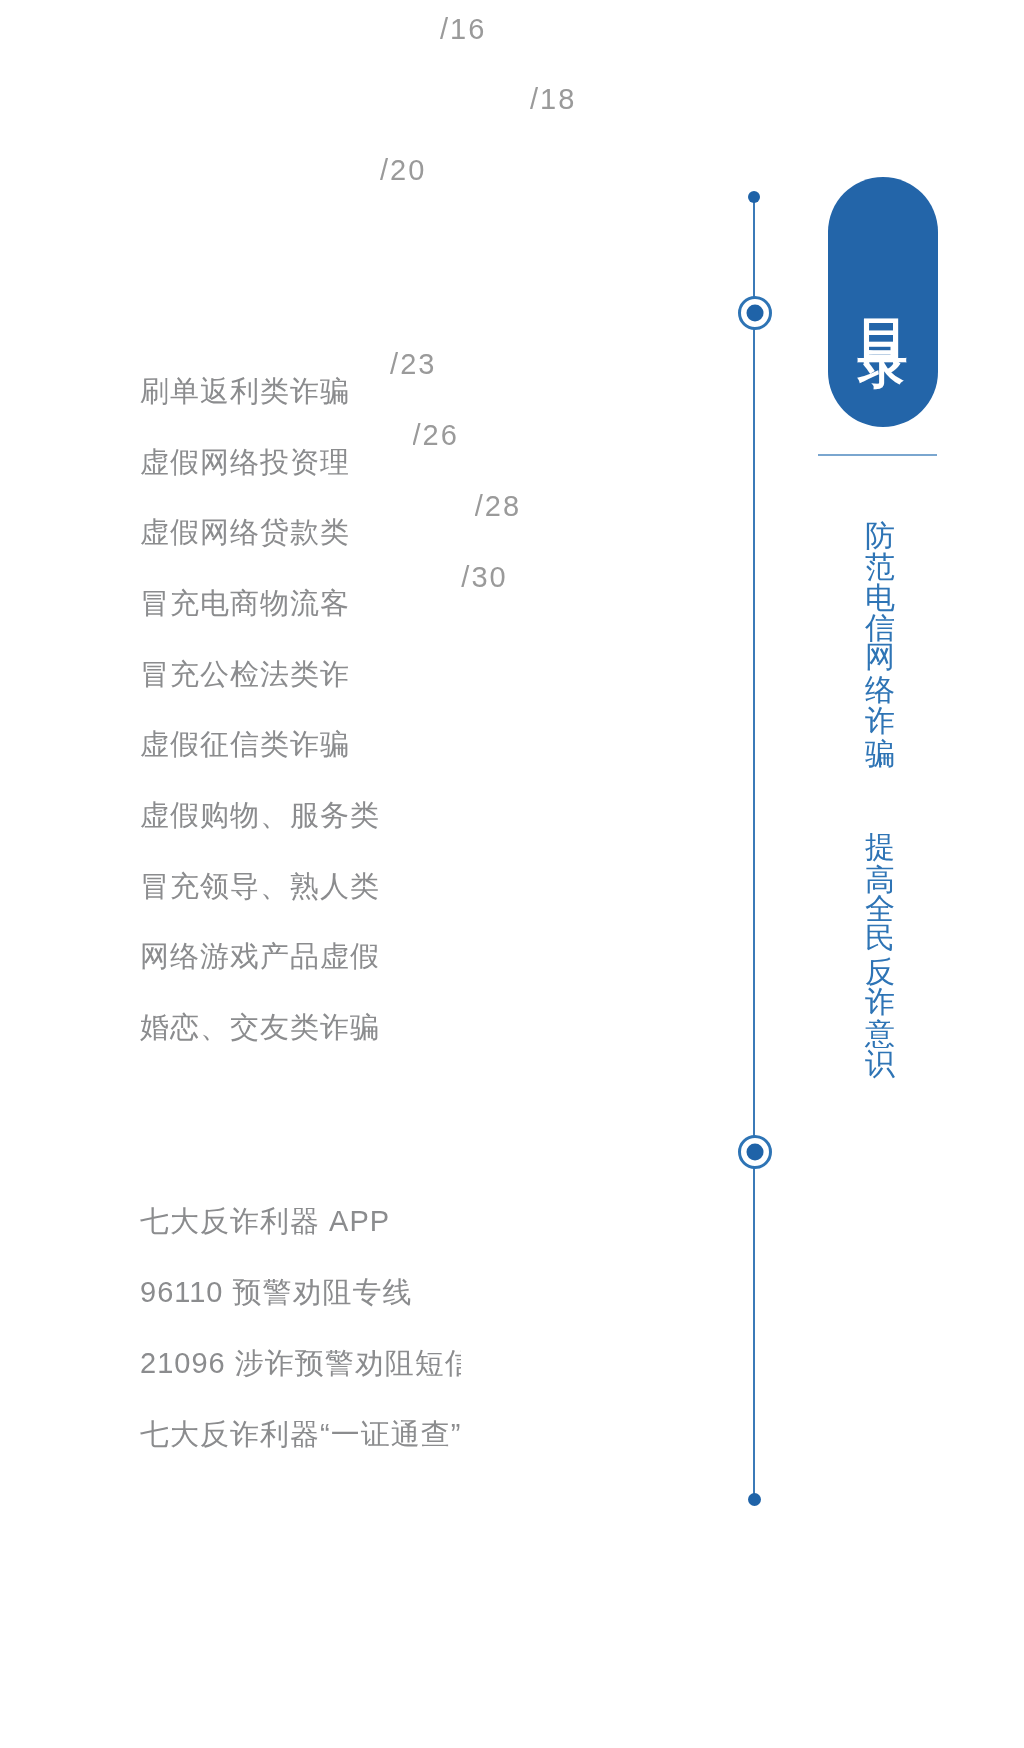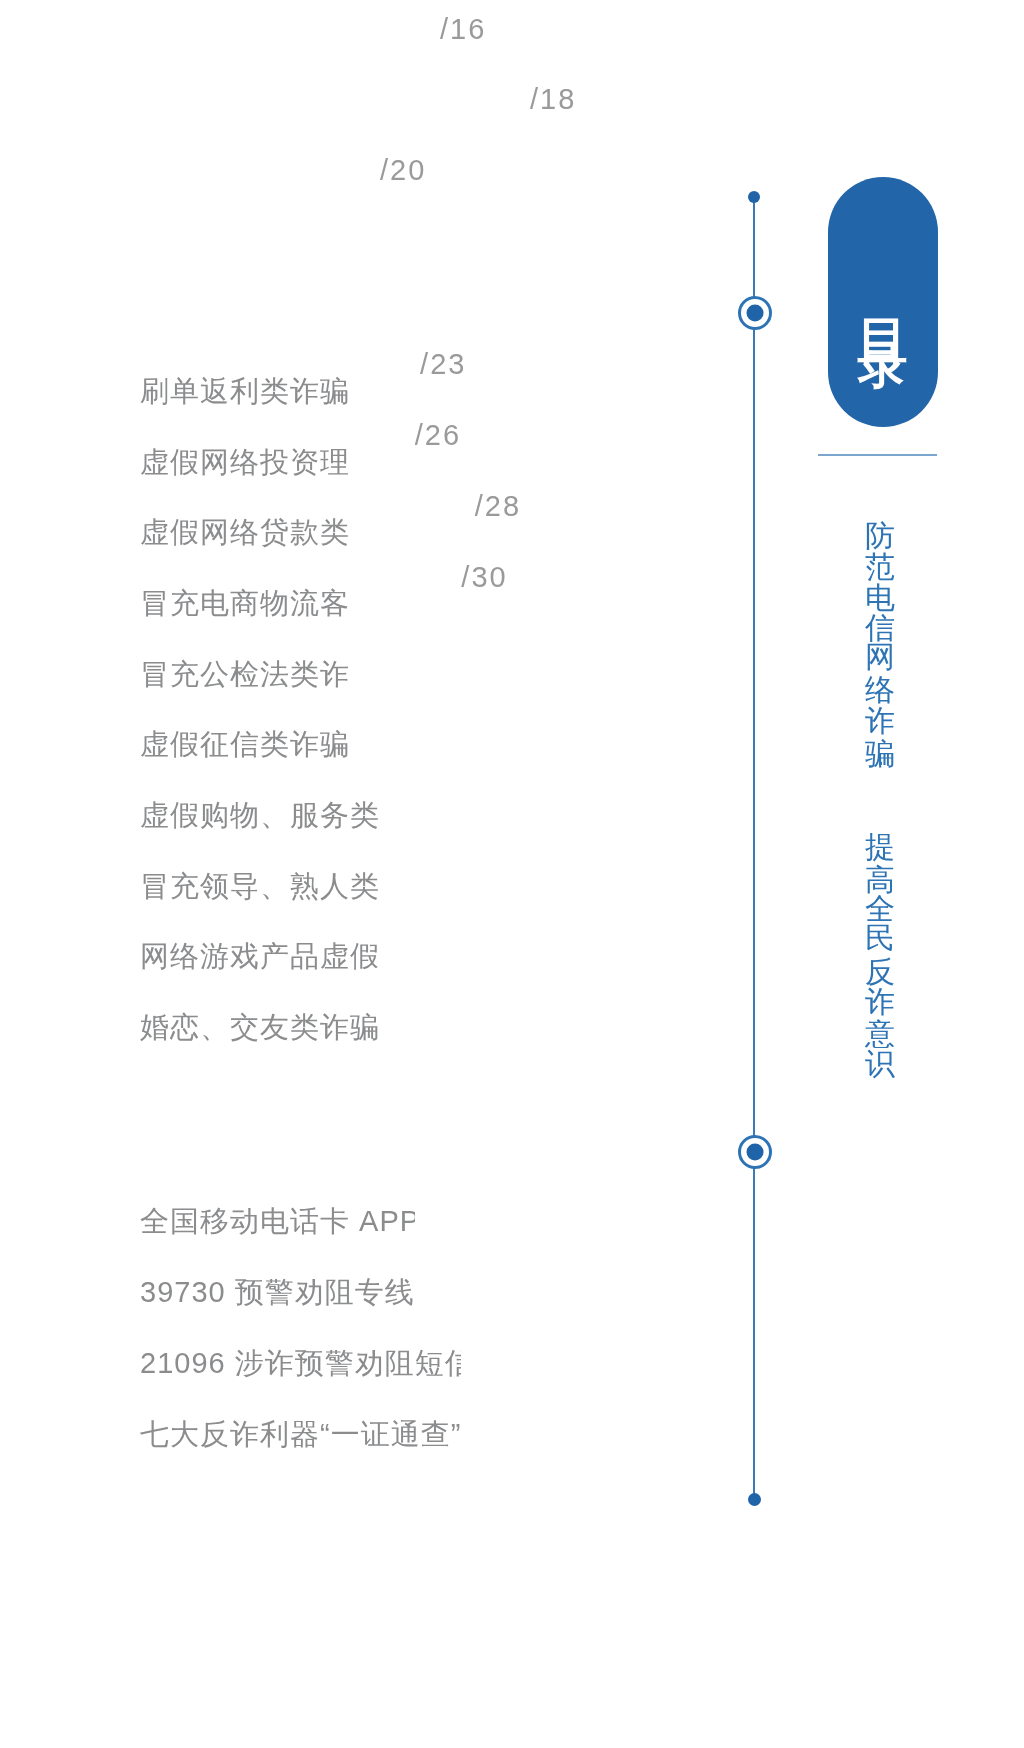--- a/index.html
+++ b/index.html
@@ -128,25 +128,25 @@
     <span class="page">/18</span>
   </div>
   <div class="row" style="top:1008px">
     <span class="label">婚恋、交友类诈骗</span>
     <span class="page">/20</span>
   </div>
 
   <div class="sec-header h2">七大反诈利器</div>
 
   <div class="row" style="top:1202px">
-    <span class="label">全国移动电话卡 APP</span>
+    <span class="label">七大反诈利器 APP</span>
     <span class="page">/23</span>
   </div>
   <div class="row" style="top:1273px">
-    <span class="label">39730 预警劝阻专线</span>
+    <span class="label">96110 预警劝阻专线</span>
     <span class="page">/26</span>
   </div>
   <div class="row" style="top:1344px">
     <span class="label">21096 涉诈预警劝阻短信</span>
     <span class="page">/28</span>
   </div>
   <div class="row" style="top:1415px">
     <span class="label">七大反诈利器“一证通查”</span>
     <span class="page">/30</span>
   </div>

